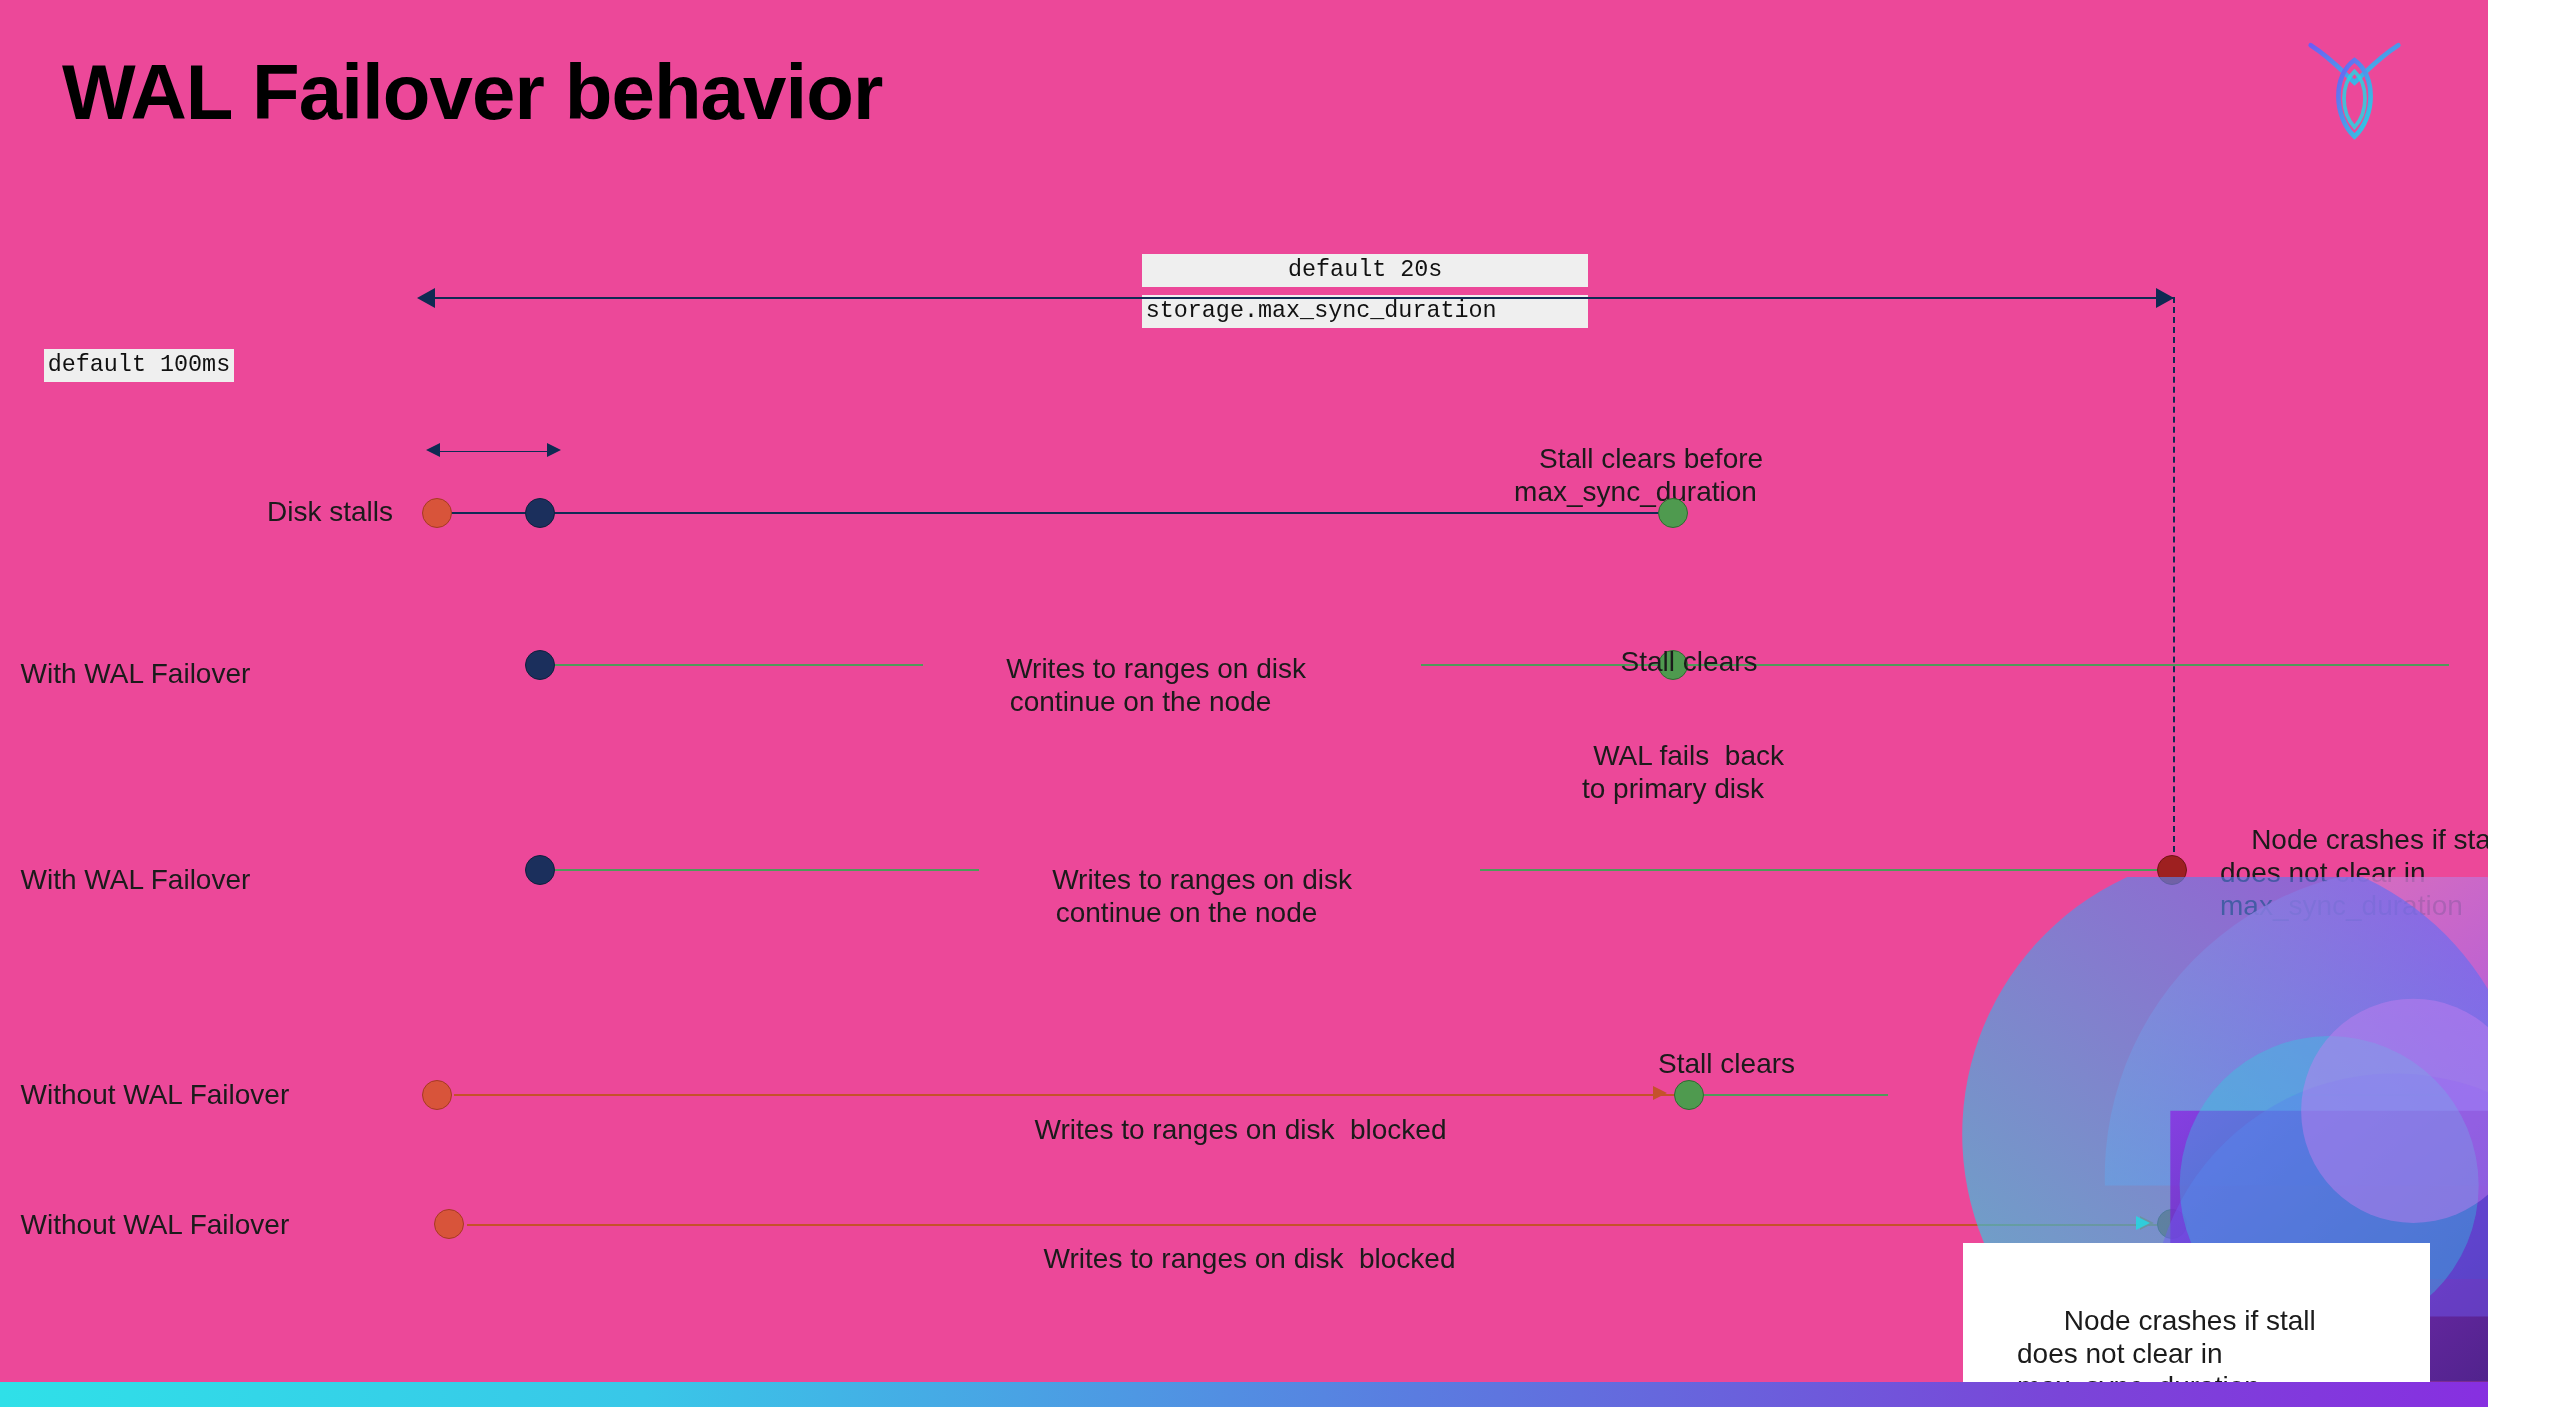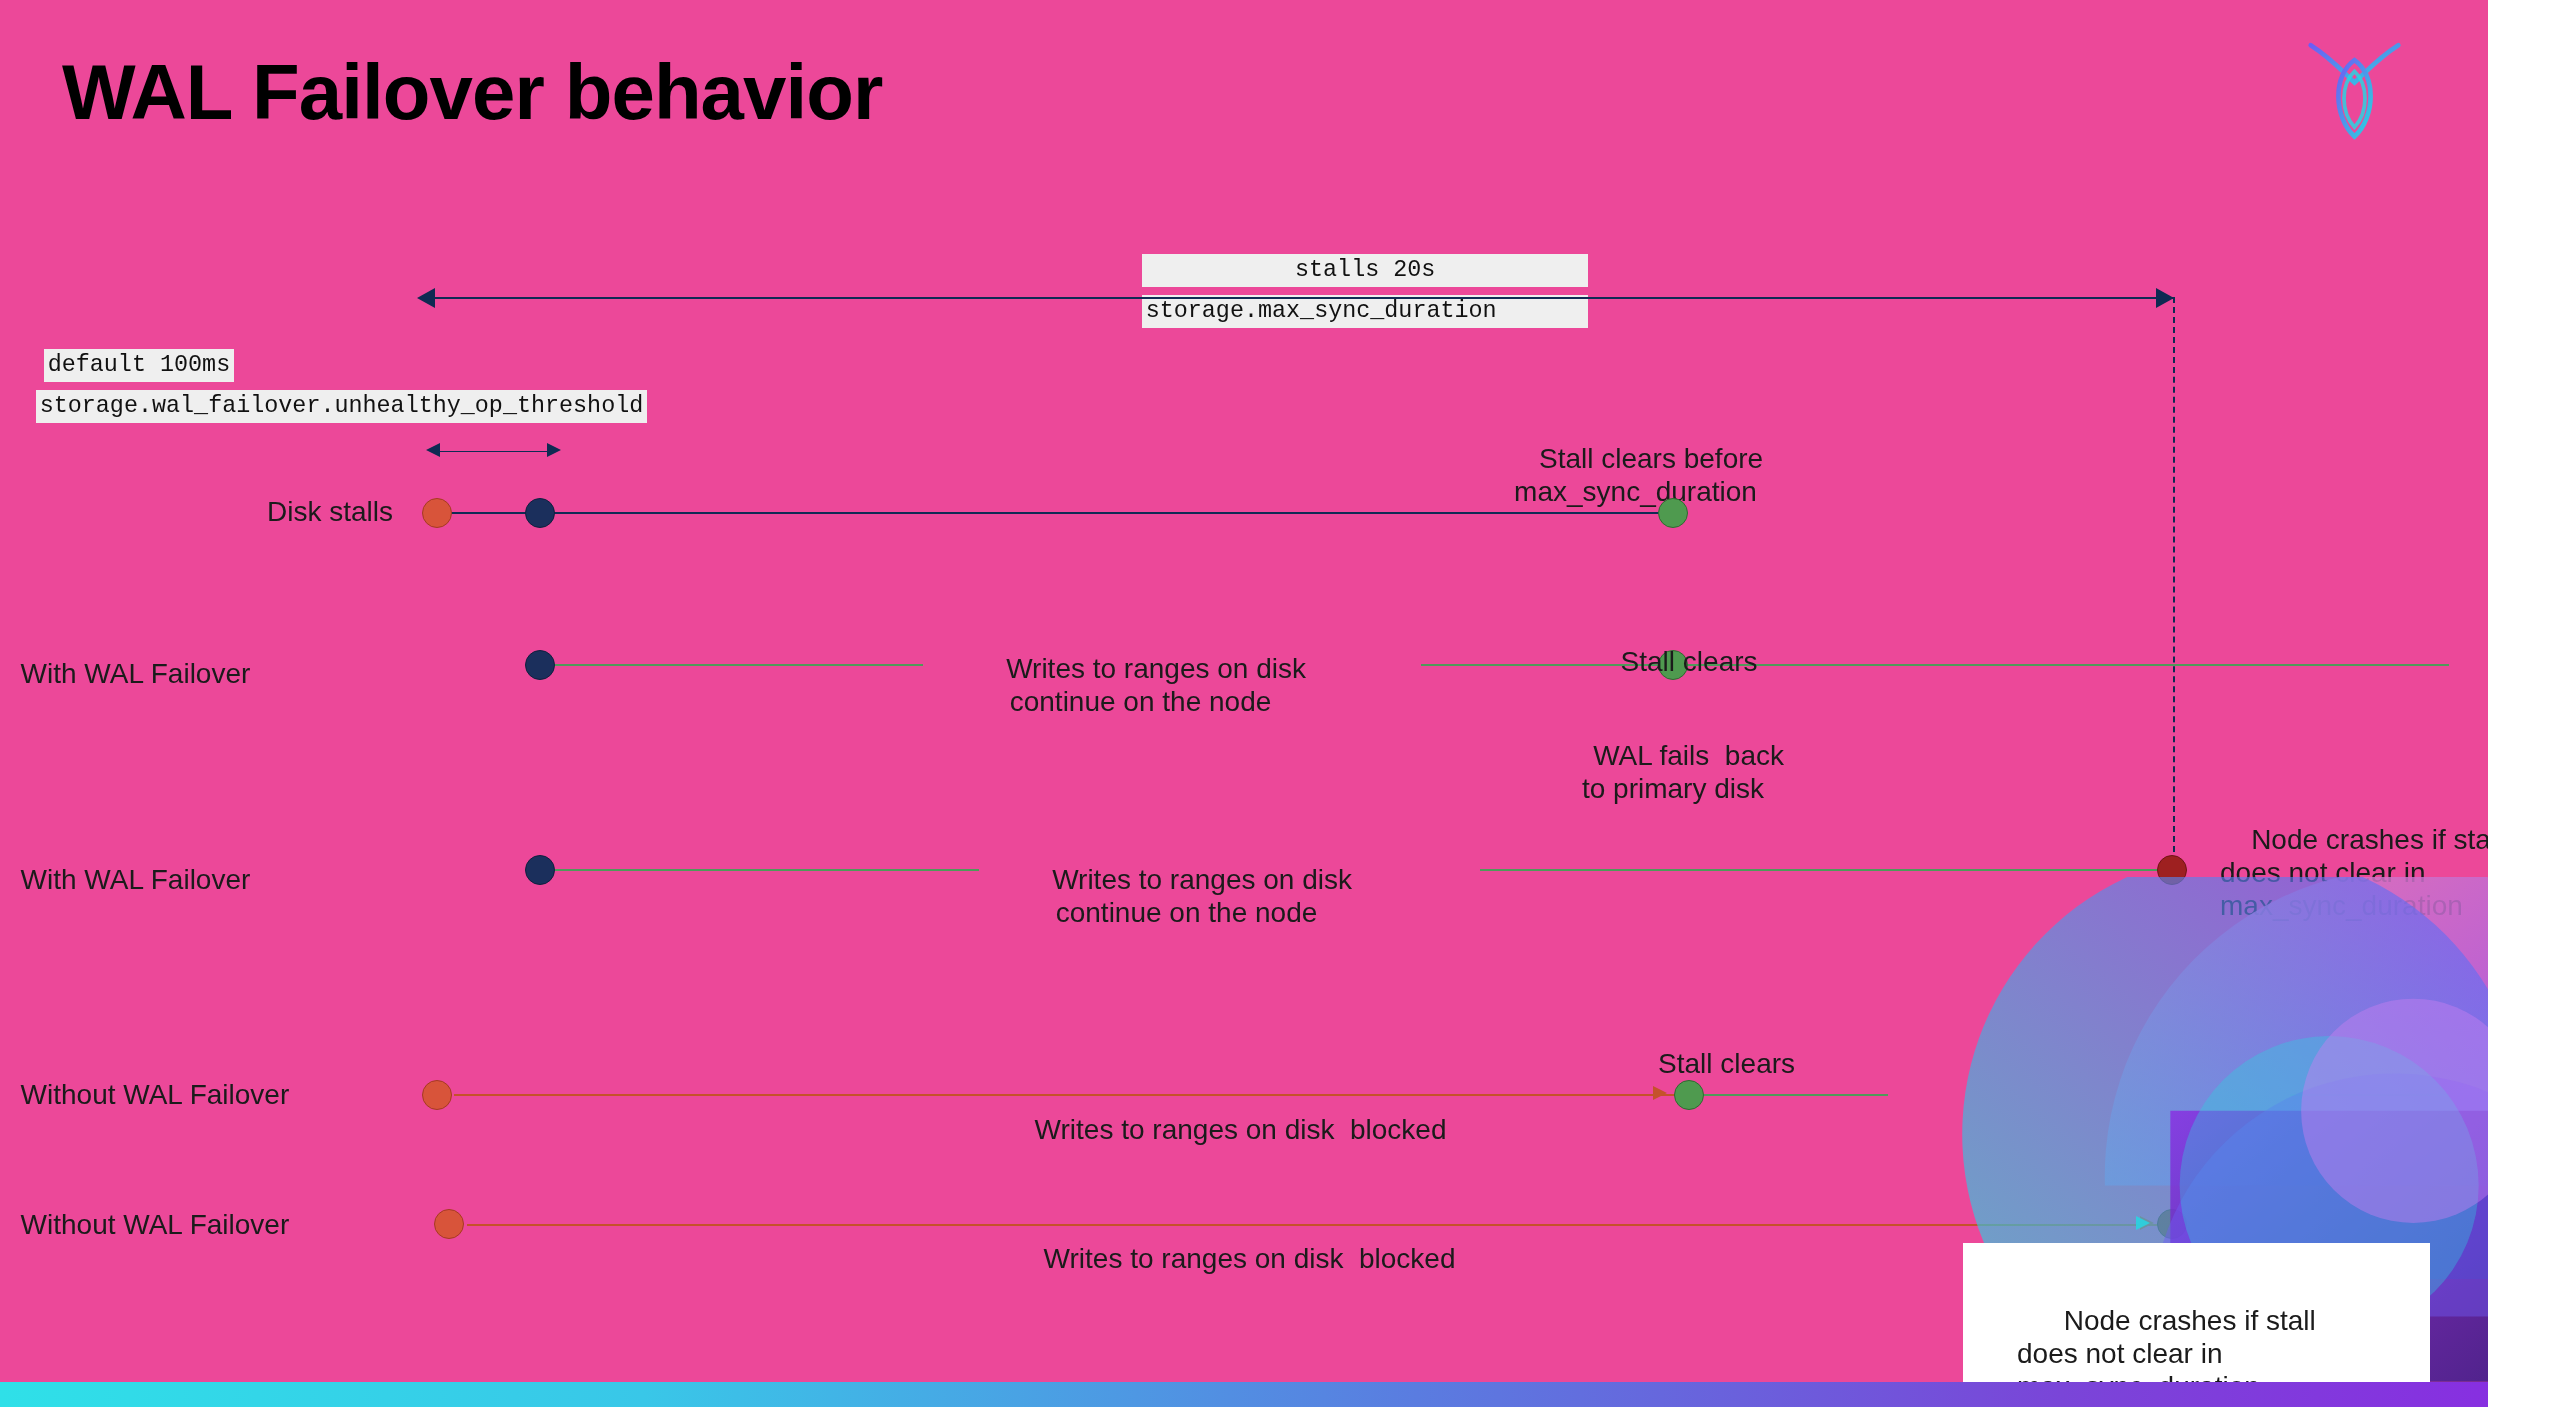--- a/index.html
+++ b/index.html
@@ -138,31 +138,30 @@
           <stop offset="0%" stop-color="#6f5cf5"></stop>
           <stop offset="100%" stop-color="#2ad3e0"></stop>
         </linearGradient>
       </defs>
       <path d="M8 12 C30 26, 42 40, 55 52 C68 40, 80 26, 102 12" fill="none" stroke="url(#lg)" stroke-width="5" stroke-linecap="round"></path>
       <path d="M55 28 C78 44, 78 88, 55 110 C32 88, 32 44, 55 28 Z" fill="none" stroke="url(#lg)" stroke-width="5"></path>
       <path d="M55 40 C70 54, 70 84, 55 100 C40 84, 40 54, 55 40 Z" fill="none" stroke="#2ad3e0" stroke-width="4" opacity="0.85"></path>
     </svg>
   </div>
 
-  <div class="mono" style="left:1142px; top:254px; width:439px; text-align:center;">stalls 20s</div>
+  <div class="mono" style="left:1142px; top:254px; width:439px; text-align:center;">default 20s</div>
   <div class="mono" style="left:1142px; top:295px; width:439px; text-align:left;">storage.max_sync_duration</div>
 
   <div class="line navy" style="left:435px; top:297px; width:1740px;"></div>
   <div class="arrow-l" style="left:417px; top:288px;"></div>
   <div class="arrow-r" style="left:2156px; top:288px;"></div>
 
   <div class="dashed-v" style="left:2173px; top:297px; height:585px;"></div>
 
   <div class="mono" style="left:44px; top:349px;">default 100ms</div>
-  <div class="mono" style="left:36px; top:390px;">storage.wal_failover.unhealthy_op_threshold</div>
 
   <div class="line navy" style="left:439px; top:451px; width:112px; border-top-width:1.9px;"></div>
   <div class="arrow-l sm" style="left:426px; top:443px;"></div>
   <div class="arrow-r sm" style="left:547px; top:443px;"></div>
 
   <div class="lbl right" style="left:0px; top:495px; width:393px;">Disk stalls</div>
 
   <div class="lbl center" style="left:1439px; top:409px; width:393px;">
     <span>Stall clears before
 max_sync_duration</span>

